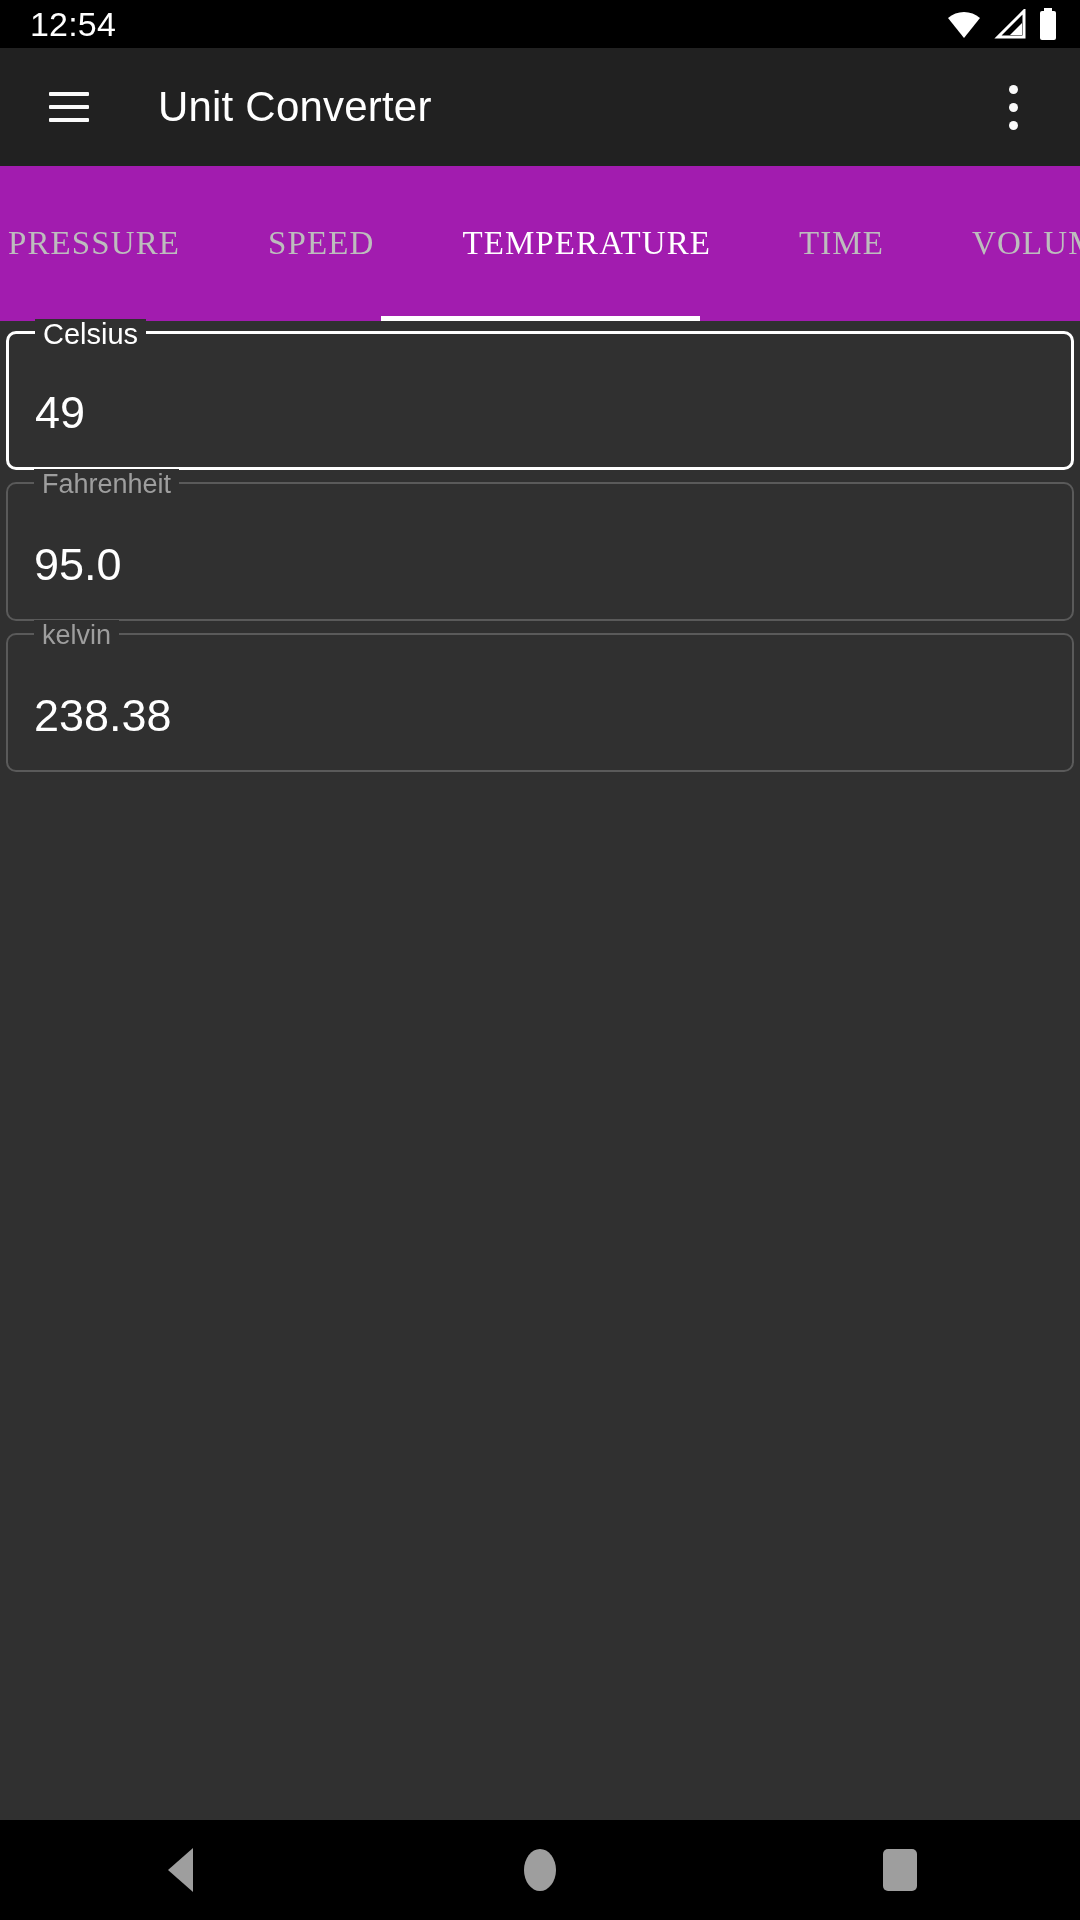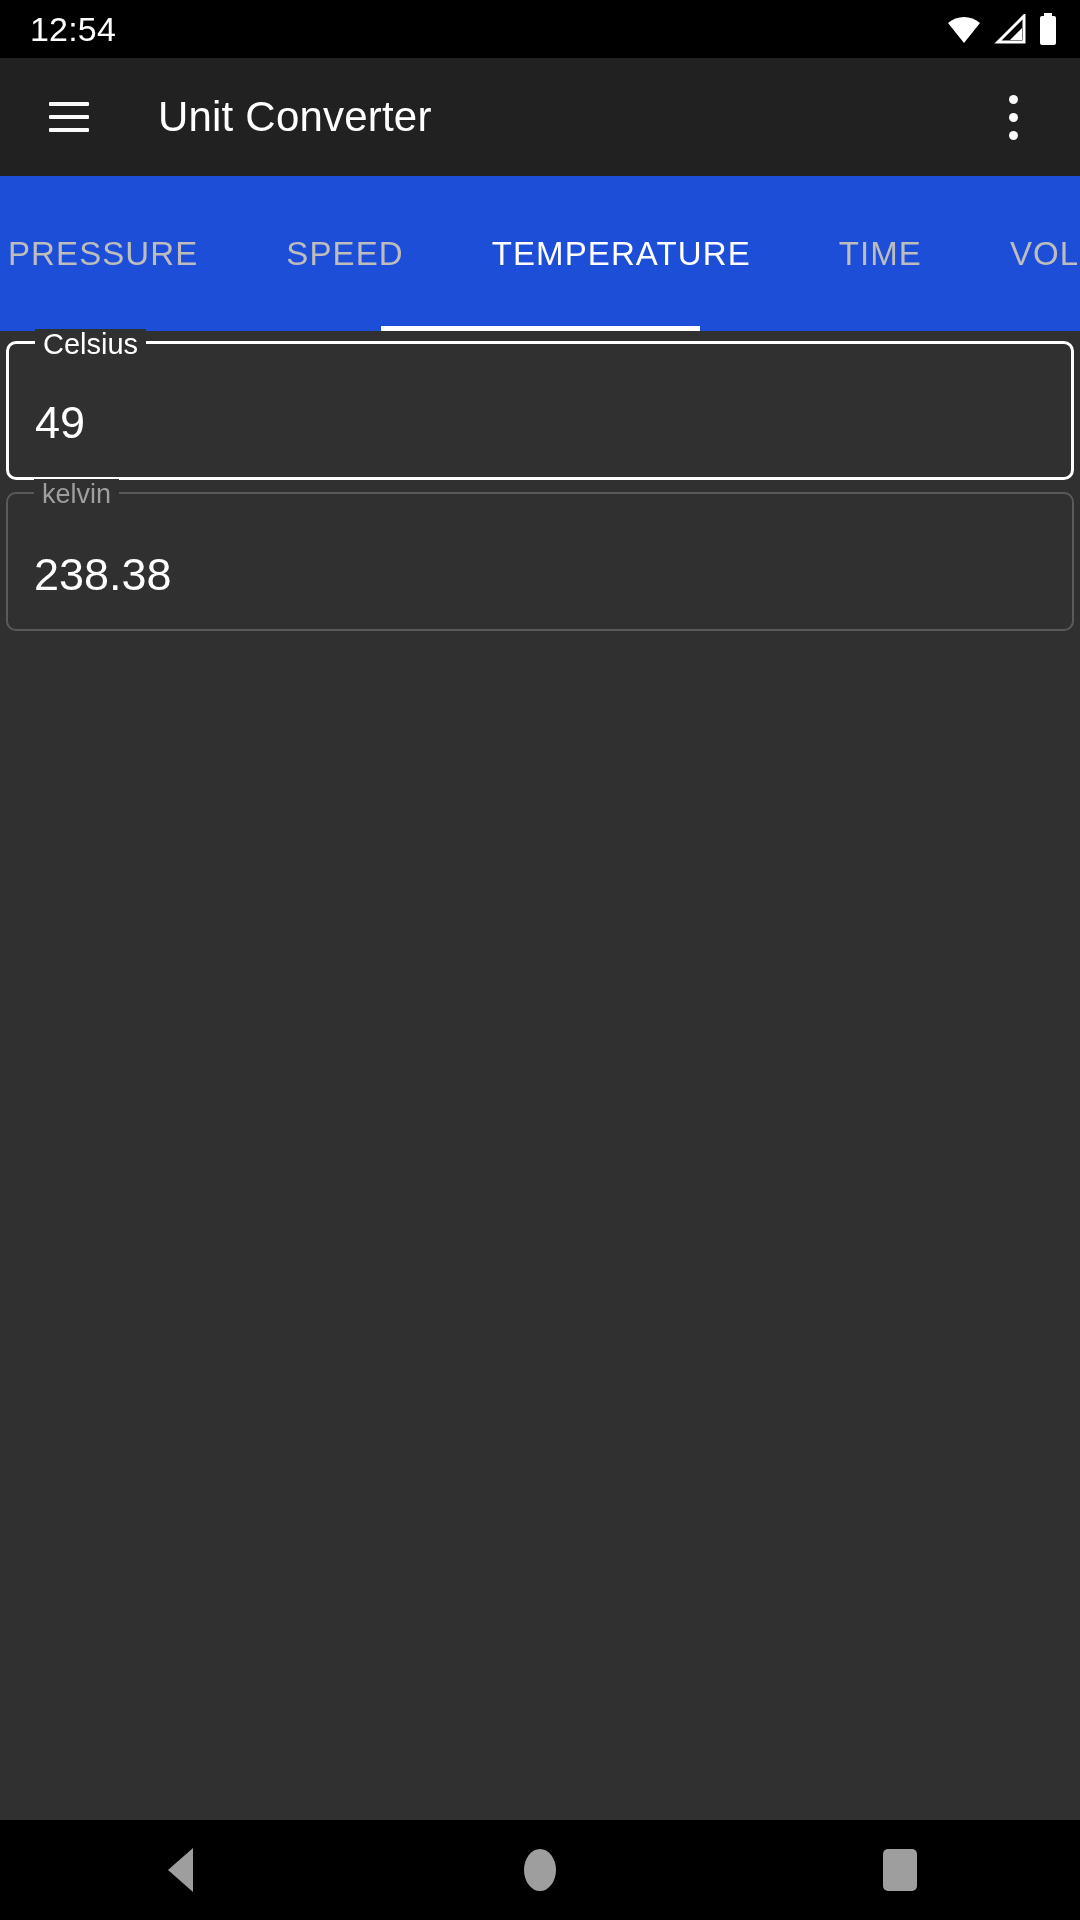--- a/index.html
+++ b/index.html
@@ -11,21 +11,21 @@
   }
   #screen {
     position:relative;
     width:1080px; height:1920px;
     background:#303030;
     display:flex; flex-direction:column;
   }
 
   
   .status-bar {
-    height:58px; background:#000;
+    height:48px; background:#000;
     display:flex; align-items:center; justify-content:space-between;
     padding:0 22px 0 30px; flex:0 0 auto;
   }
   .status-time {
     color:#fff; font-size:34px; letter-spacing:0.2px; line-height:1;
   }
   .status-icons { display:flex; align-items:center; gap:12px; }
   .status-icons svg { display:block; }
 
   
@@ -43,22 +43,22 @@
   .hamburger span { display:block; height:4px; background:#fafafa; border-radius:1px; }
   .app-title {
     color:#fff; font-size:42px; font-weight:400;
     margin-left:56px; flex:1 1 auto; letter-spacing:0.2px;
   }
   .kebab { width:9px; display:flex; flex-direction:column; gap:9px; align-items:center; }
   .kebab i { display:block; width:9px; height:9px; border-radius:50%; background:#fafafa; }
 
   
   .tab-bar {
-    height:155px; background:#1d4ed8;
-    position:relative; flex:0 0 auto; overflow:hidden;
+    height:155px; background:#a21caf;
+    position:relative; flex:0 0 auto; overflow:hidden;font-family:Liberation Serif, serif;
   }
   .tab-strip {
     position:absolute; left:0; bottom:0;
     height:155px; display:flex; align-items:flex-end;
     white-space:nowrap;
   }
   .tab {
     height:155px;
     display:flex; align-items:center; justify-content:center;
     padding:0 44px;
@@ -177,20 +177,24 @@
     <div class="tab-indicator"></div>
   </div>
 
   <div class="content">
 
     <div class="field focused">
       <span class="legend">Celsius</span>
       <span class="value">49</span>
     </div>
 
+    <div class="field">
+      <span class="legend">Fahrenheit</span>
+      <span class="value">95.0</span>
+    </div>
 
     <div class="field">
       <span class="legend">kelvin</span>
       <span class="value">238.38</span>
     </div>
 
   </div>
 
   <div class="nav-bar">
     <div class="nav-btn">

